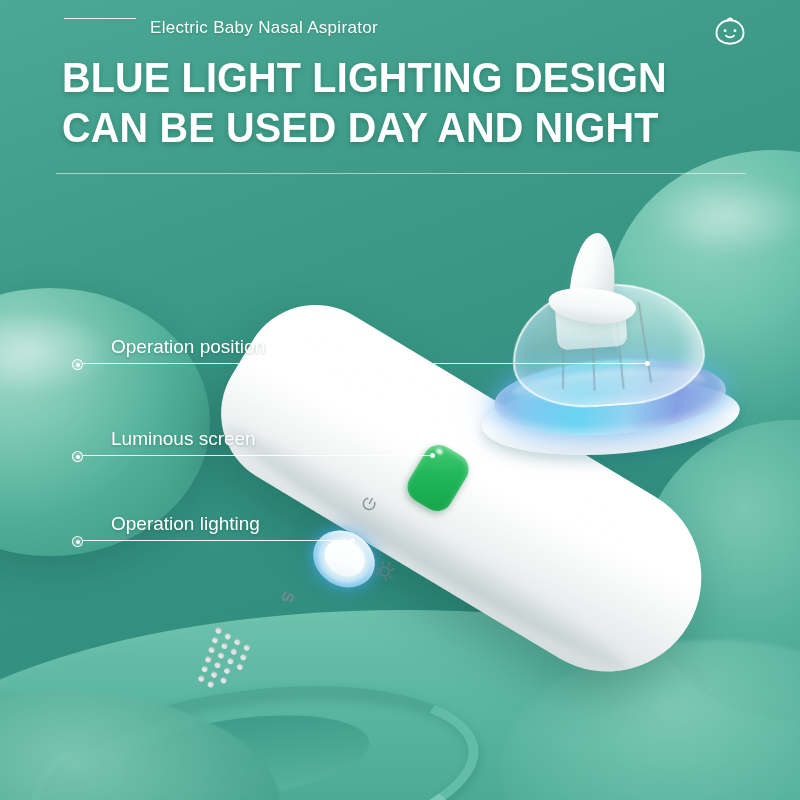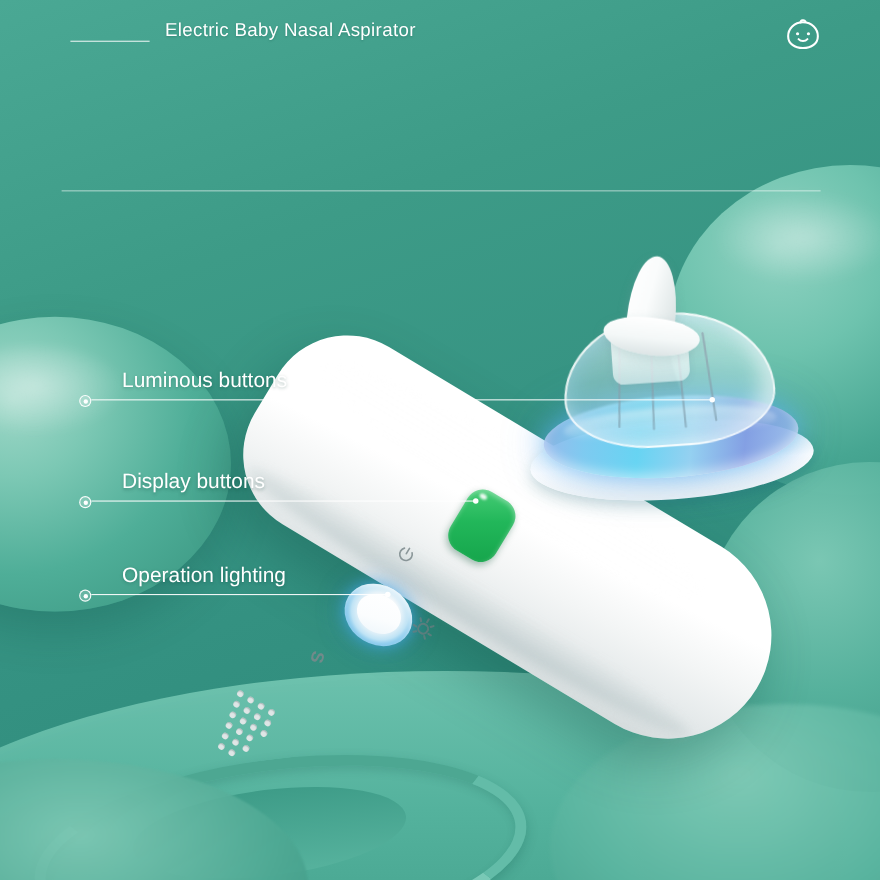--- a/index.html
+++ b/index.html
@@ -100,21 +100,21 @@
     border-radius: 50%;
     background: linear-gradient(180deg, #3e9c88 0%, #56b29d 100%);
     transform: rotate(-7deg);
   }
 
   
   #tagline-row {
     position: absolute;
     left: 64px; top: 18px;
     display: flex;
-    align-items: flex-end;
+    align-items: flex-start;
     gap: 14px;
   }
   #tagline-dash {
     width: 72px;
     height: 1px;
     background: rgba(255,255,255,0.85);
   }
   #tagline-text {
     color: #ffffff;
     font-size: 17px;
@@ -436,20 +436,24 @@
   </div>
 
   <svg id="baby-icon" viewBox="0 0 40 40">
     <path d="M20 7 C29 7 35 13.5 35 21 C35 28.5 28.5 33 20 33 C11.5 33 5 28.5 5 21 C5 13.5 11 7 20 7 Z" fill="none" stroke="#ffffff" stroke-width="2.1"></path>
     <path d="M17.5 7.2 C17.5 4.6 21.5 4.2 22.5 6.2" fill="none" stroke="#ffffff" stroke-width="2" stroke-linecap="round"></path>
     <circle cx="14.5" cy="18.5" r="1.6" fill="#ffffff"></circle>
     <circle cx="25.5" cy="18.5" r="1.6" fill="#ffffff"></circle>
     <path d="M15.5 24 C17.8 26.6 22.2 26.6 24.5 24" fill="none" stroke="#ffffff" stroke-width="2" stroke-linecap="round"></path>
   </svg>
 
+  <div id="headline">
+    <div class="headline-line">BLUE LIGHT LIGHTING DESIGN</div>
+    <div class="headline-line">CAN BE USED DAY AND NIGHT</div>
+  </div>
 
   <div id="head-divider"></div>
 
 
   <div id="device">
 
     <div id="device-body"></div>
 
     <div id="vent-holes">
         <div class="vent-dot" style="left: 0px; top: 0px;"></div>
@@ -504,28 +508,28 @@
     <svg id="bright-glyph" viewBox="0 0 24 24">
       <circle cx="12" cy="12.6" r="4.1" fill="none" stroke="#6f7d80" stroke-width="1.7"></circle>
       <path d="M12 3.4 L12 6.2 M5.6 6.2 L7.3 8.1 M18.4 6.2 L16.7 8.1 M3.6 14 L6.0 14 M20.4 14 L18.0 14 M6.4 19 L8.1 17.4 M17.6 19 L15.9 17.4" stroke="#6f7d80" stroke-width="1.7" stroke-linecap="round" fill="none"></path>
     </svg>
   </div>
 
   <div class="callout" id="callout-0" style="left: 83px; top: 363px; width: 565px;">
     <div class="callout-bullet"></div>
     <div class="callout-line" style="width: 565px;"></div>
     <div class="callout-enddot" style="left: 562px;"></div>
-    <div class="callout-label">Luminous buttons</div>
+    <div class="callout-label">Operation position</div>
   </div>
 
   <div class="callout" id="callout-1" style="left: 83px; top: 455px; width: 350px;">
     <div class="callout-bullet"></div>
     <div class="callout-line" style="width: 350px;"></div>
     <div class="callout-enddot" style="left: 347px;"></div>
-    <div class="callout-label">Display buttons</div>
+    <div class="callout-label">Luminous screen</div>
   </div>
 
   <div class="callout" id="callout-2" style="left: 83px; top: 540px; width: 270px;">
     <div class="callout-bullet"></div>
     <div class="callout-line" style="width: 270px;"></div>
     <div class="callout-enddot" style="left: 267px;"></div>
     <div class="callout-label">Operation lighting</div>
   </div>
 
 </div>

